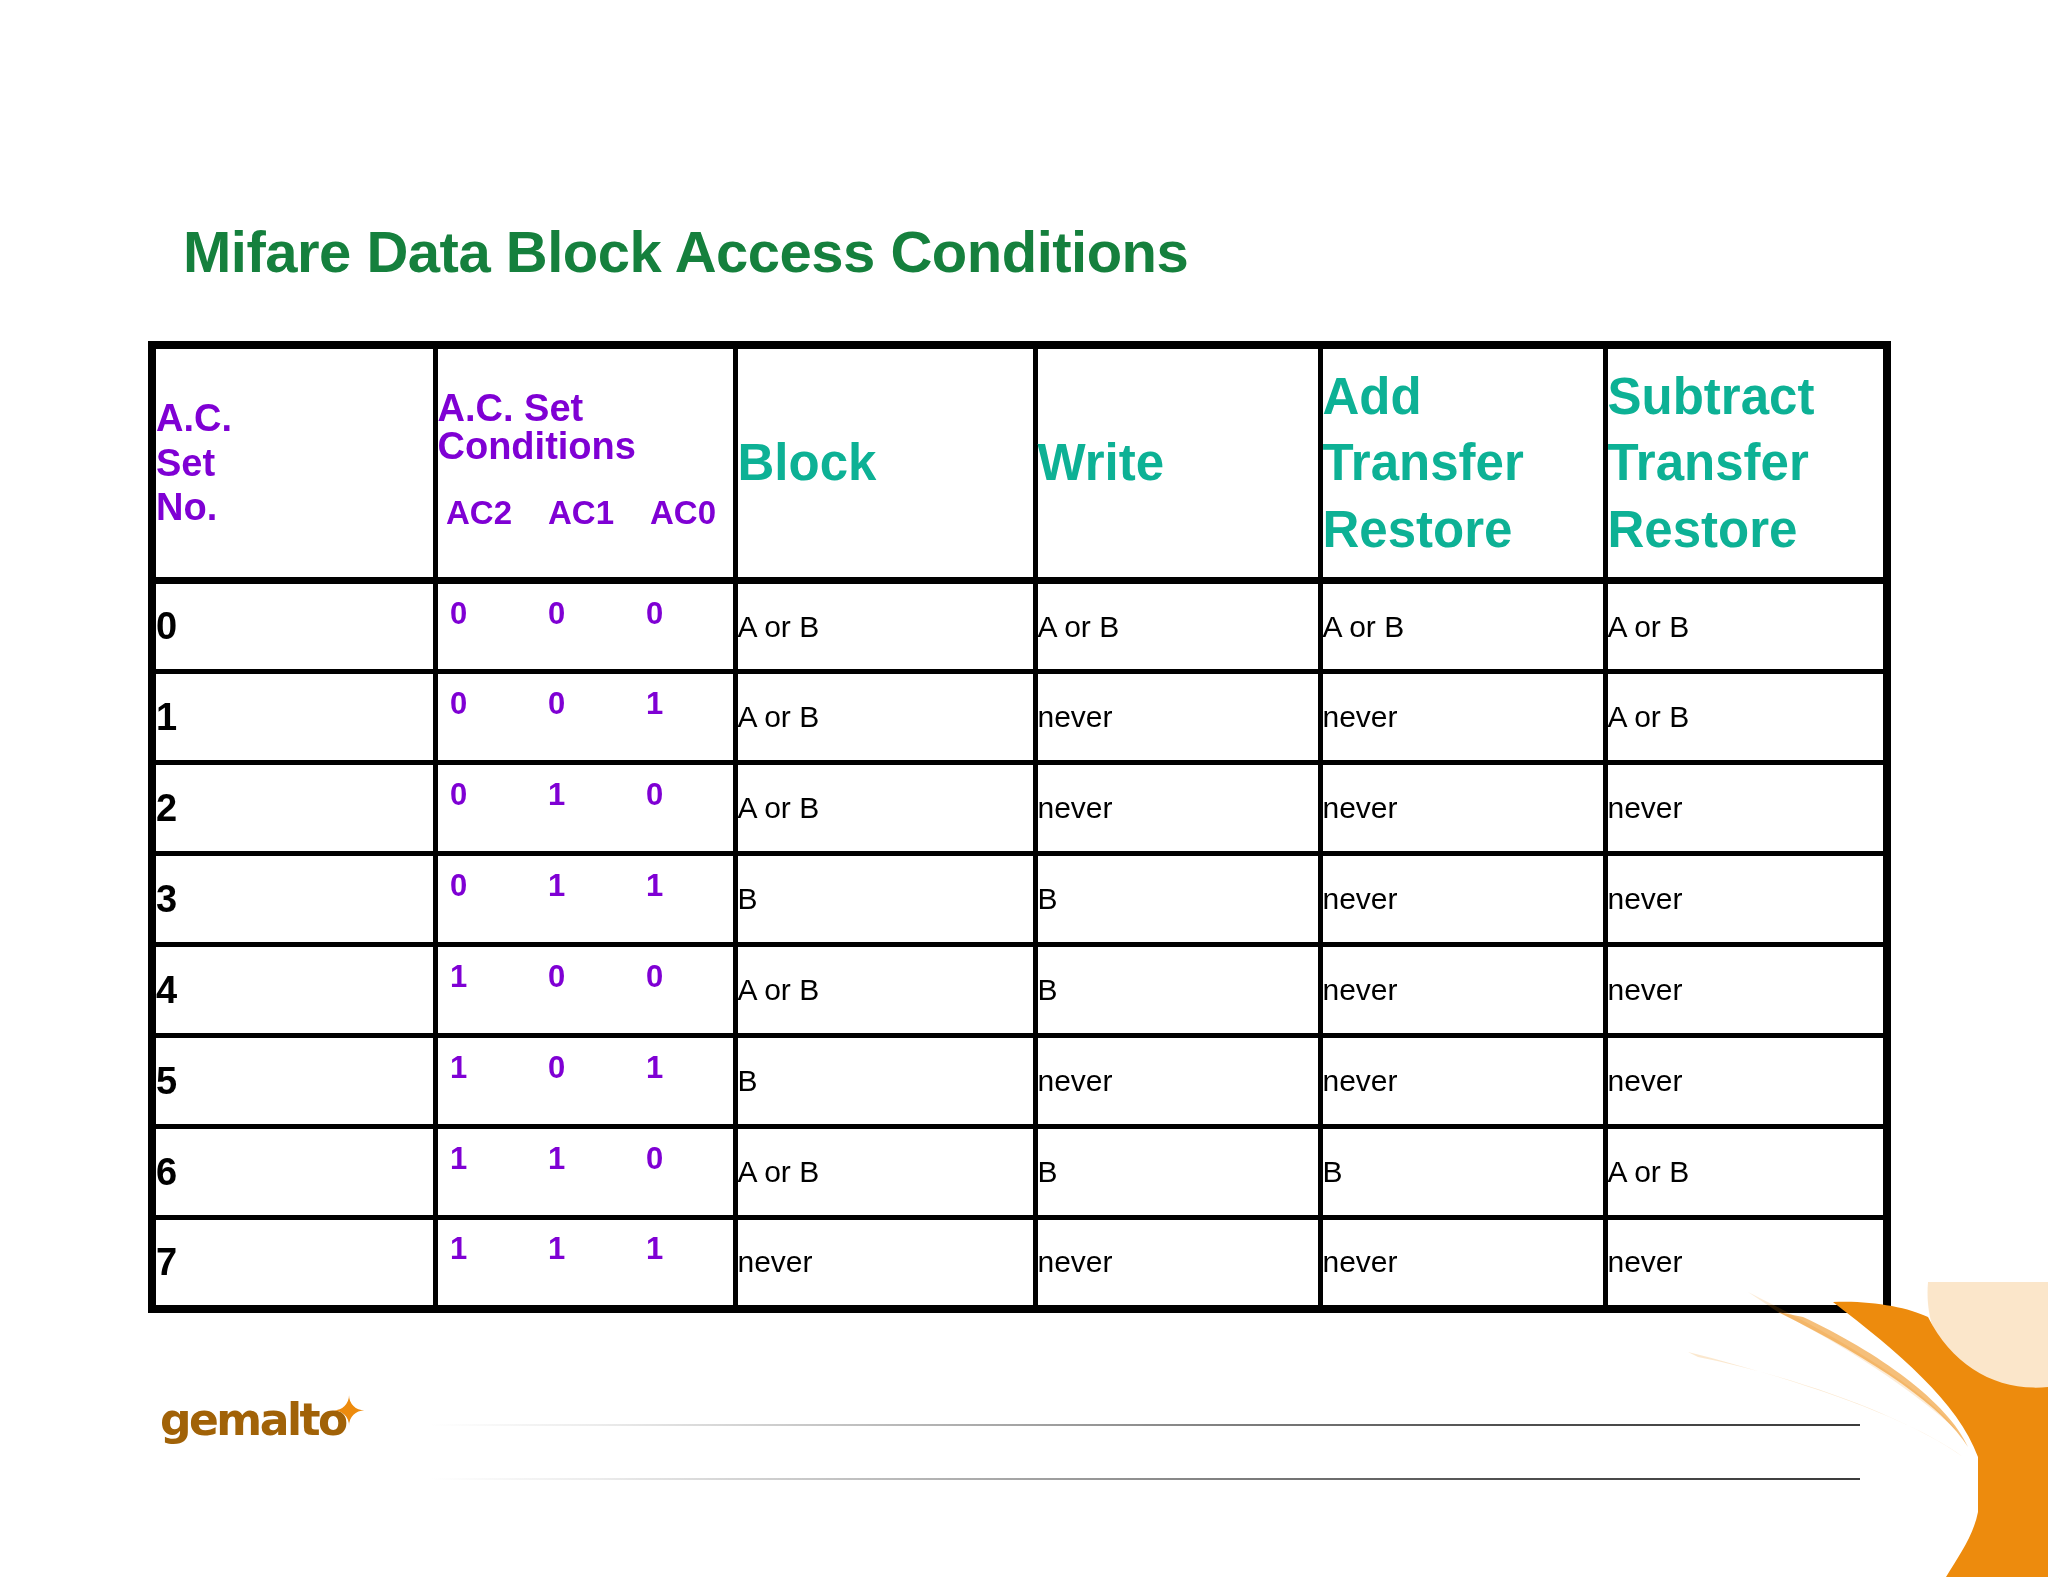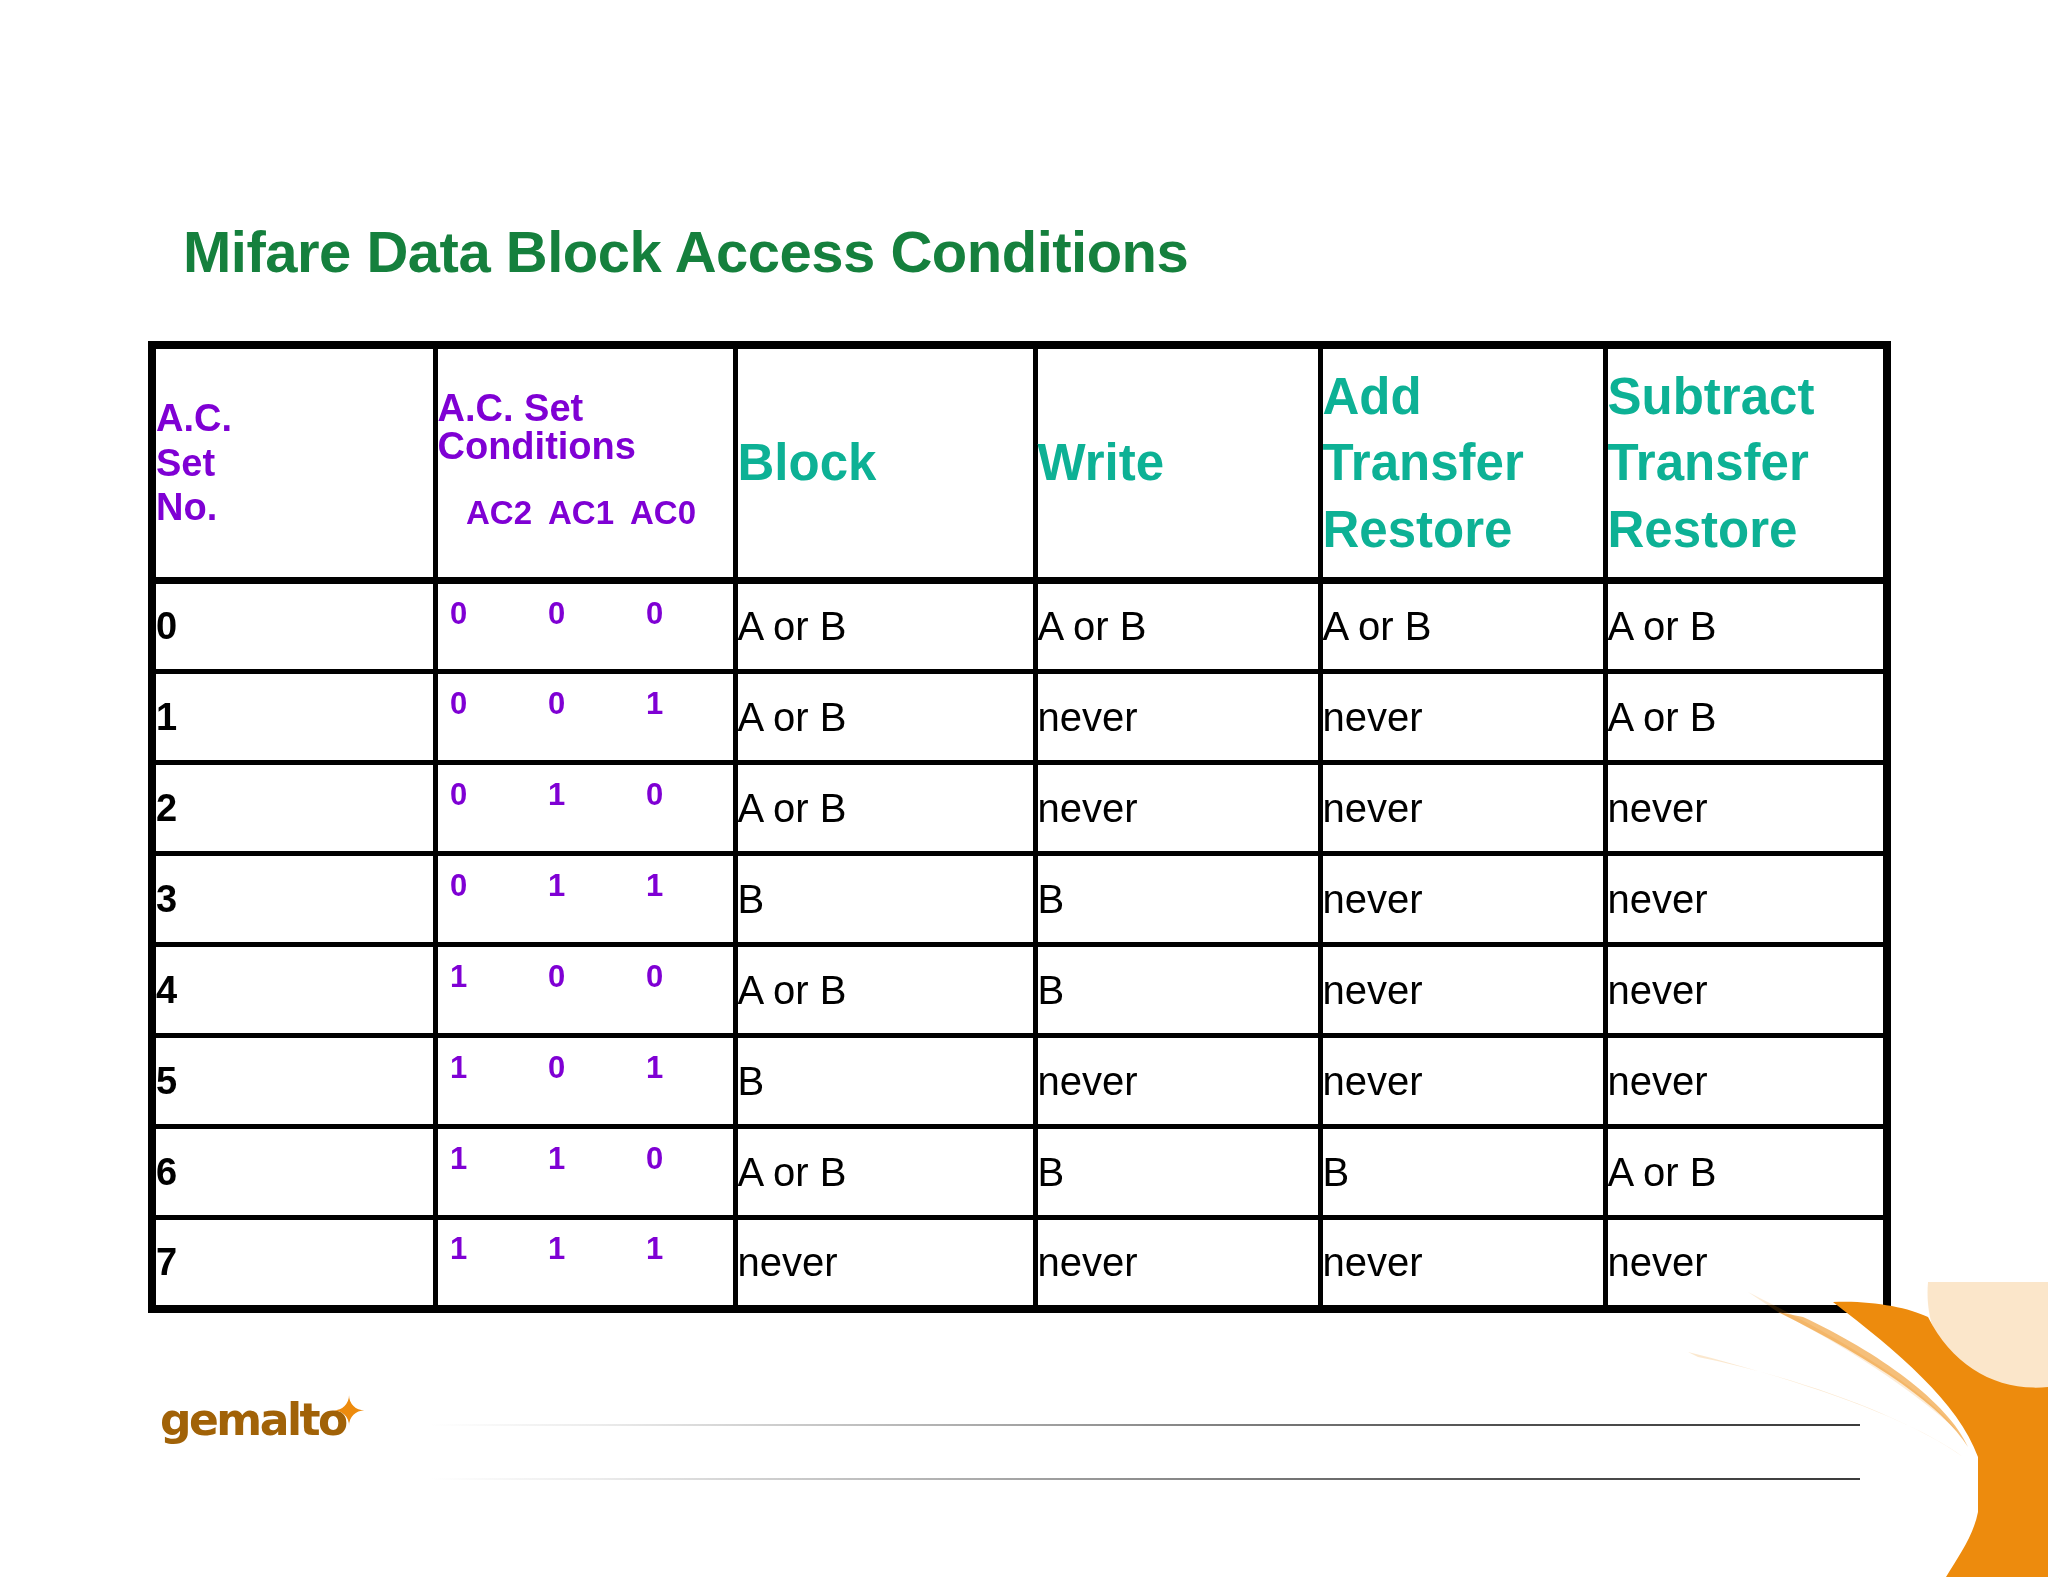--- a/index.html
+++ b/index.html
@@ -80,21 +80,21 @@
 
   .sel-title {
     display: block;
     font-size: 38px;
     line-height: 1.15;
     margin-top: -6px;
   }
   .sel-bits {
     display: flex;
     justify-content: center;
-    gap: 8px;
+    gap: 28px;
     margin-top: 26px;
     font-size: 33px;
   }
   .sel-bits span { display: inline-block; width: 74px; }
 
   
   .row-h { height: 91px; }
 
   .setno {
     font-size: 38px;
@@ -107,21 +107,21 @@
     gap: 24px;
     font-size: 31px;
     font-weight: bold;
     color: #7F00D4;
     position: relative;
     top: -13px;
   }
   .bits span { display: inline-block; width: 74px; }
 
   .val {
-    font-size: 40px;
+    font-size: 30px;
     color: #000000;
     font-weight: normal;
   }
 
   
   #footer-logo {
     position: absolute;
     left: 160px;
     top: 1398px;
     width: 230px;

